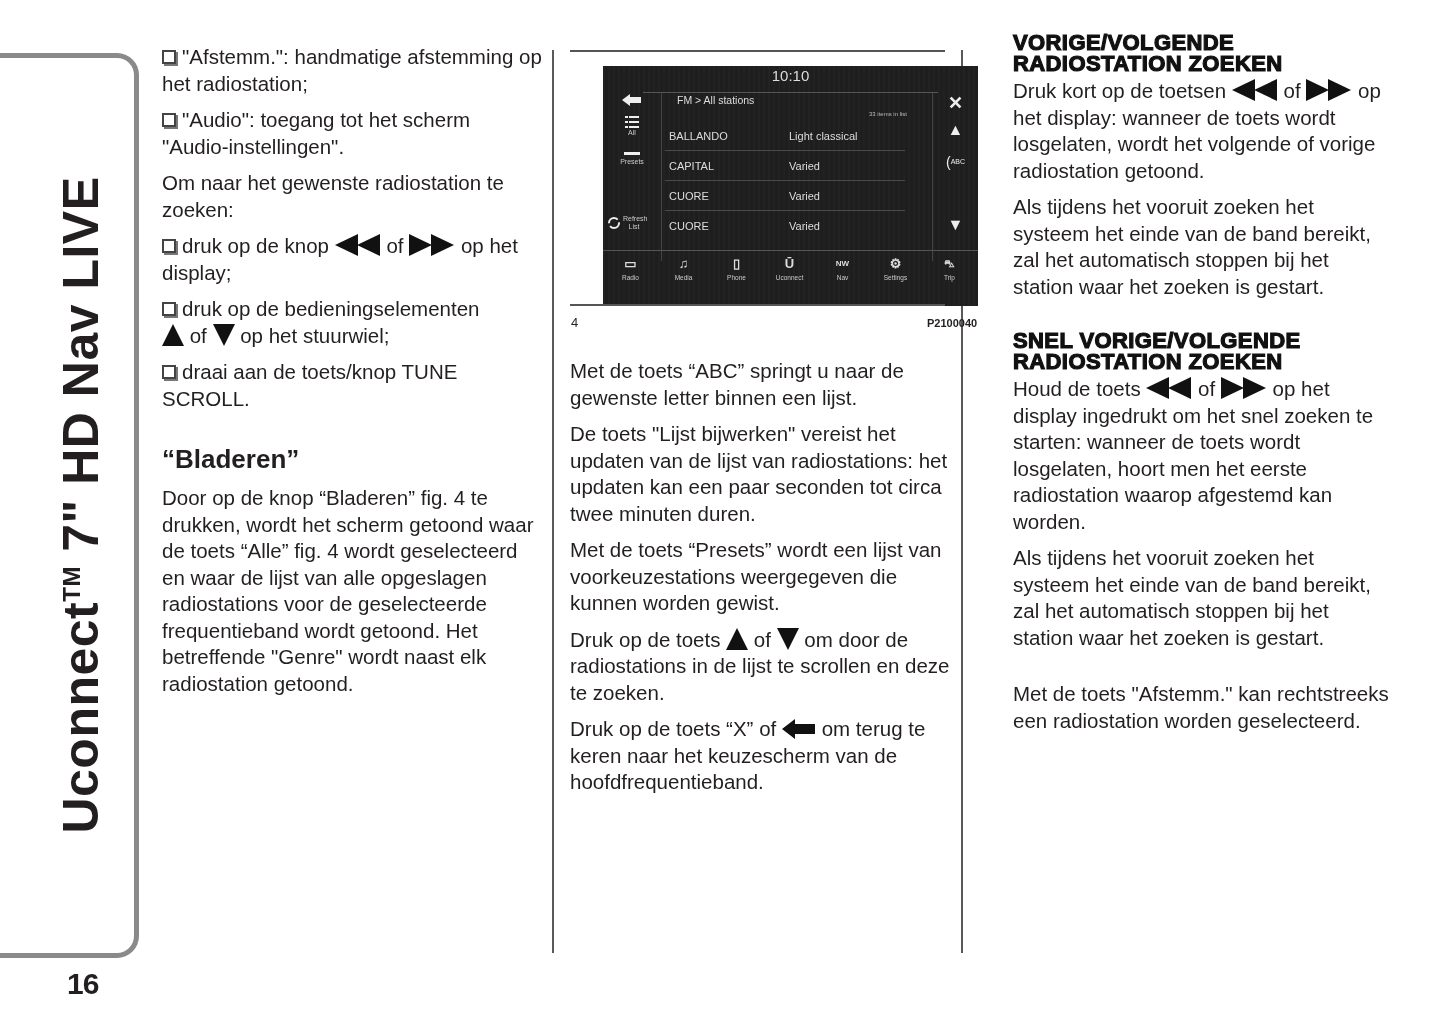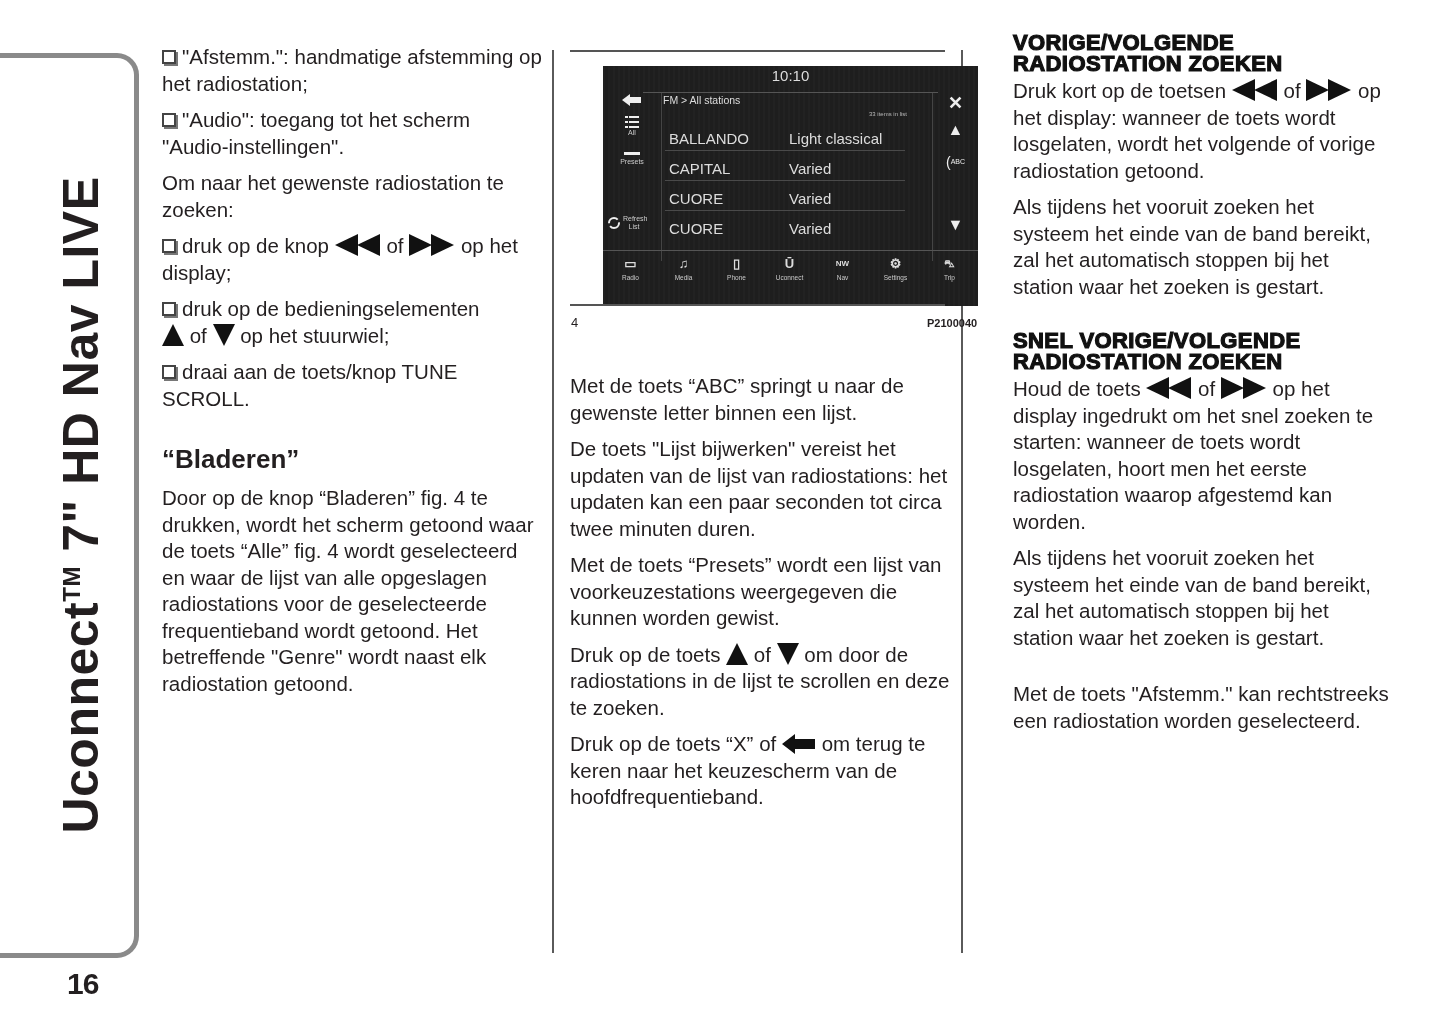--- a/index.html
+++ b/index.html
@@ -56,38 +56,38 @@
     
     .figure-top-rule { position: absolute; left: 570px; top: 50px; width: 375px; height: 2px; background: #555; }
     .screen {
       position: absolute; left: 571px; top: 66px; width: 375px; height: 240px;
       background: #1e1e1e; color: #e8e8e8; overflow: hidden;
       background-image: repeating-linear-gradient(90deg, rgba(255,255,255,0.02) 0 2px, rgba(0,0,0,0.0) 2px 5px);
       margin-left: 32px;
     }
     .screen .clock { position: absolute; left: 0; right: 0; top: 1px; text-align: center; font-size: 15px; color: #ddd; }
     .screen .topline { position: absolute; left: 40px; right: 40px; top: 26px; height: 1px; background: #555; }
-    .screen .crumb { position: absolute; left: 60px; top: 28px; font-size: 10.5px; color: #ddd; }
+    .screen .crumb { position: absolute; left: 74px; top: 28px; font-size: 10.5px; color: #ddd; }
     .screen .count { position: absolute; left: 266px; top: 45px; font-size: 6px; color: #bbb; }
     .screen .listframe { position: absolute; left: 58px; top: 27px; width: 272px; height: 168px; border-left: 1px solid #444; border-right: 1px solid #444; }
-    .screen .row { position: absolute; left: 62px; width: 240px; height: 30px; font-size: 15px; color: #ddd; }
+    .screen .row { position: absolute; left: 62px; width: 240px; height: 30px; font-size: 11px; color: #ddd; }
     .screen .row .name { position: absolute; left: 4px; top: 9px; }
     .screen .row .genre { position: absolute; left: 124px; top: 9px; }
     .screen .row .sep { position: absolute; left: 0; right: 0; bottom: 0; height: 1px; background: #4a4a4a; }
     .screen .lefticon { position: absolute; left: 0; width: 58px; text-align: center; font-size: 7px; color: #ccc; }
     .screen .righticon { position: absolute; left: 330px; width: 45px; text-align: center; color: #eee; }
     .screen .bottombar { position: absolute; left: 0; right: 0; top: 184px; height: 40px; border-top: 1px solid #555; }
     .screen .tab { position: absolute; top: 5px; width: 53px; text-align: center; color: #ccc; }
     .screen .tab .tab-ic { font-size: 13px; height: 16px; line-height: 16px; color: #ddd; font-weight: bold; }
     .screen .tab .tab-lbl { font-size: 6.5px; margin-top: 2px; }
     .fig-bottom-rule { position: absolute; left: 570px; top: 304px; width: 375px; height: 2px; background: #555; }
     .fig-num { position: absolute; left: 571px; top: 315px; font-size: 13px; color: #231f20; }
     .fig-code { position: absolute; left: 887px; top: 317px; font-size: 11px; font-weight: bold; color: #231f20; padding-left: 40px; }
 
-    .col2-text { position: absolute; left: 570px; top: 373px; width: 380px; }
+    .col2-text { position: absolute; left: 570px; top: 358px; width: 380px; }
     .col2-text p { margin-bottom: 10px; }
   </style>
 </head>
 <body>
 
 <div class="side-tab"></div>
 <div class="side-title"><span>Uconnect</span><sup>TM</sup><span> 7" HD Nav LIVE</span></div>
 <div class="page-number">16</div>
 
 <div class="divider d1"></div>

